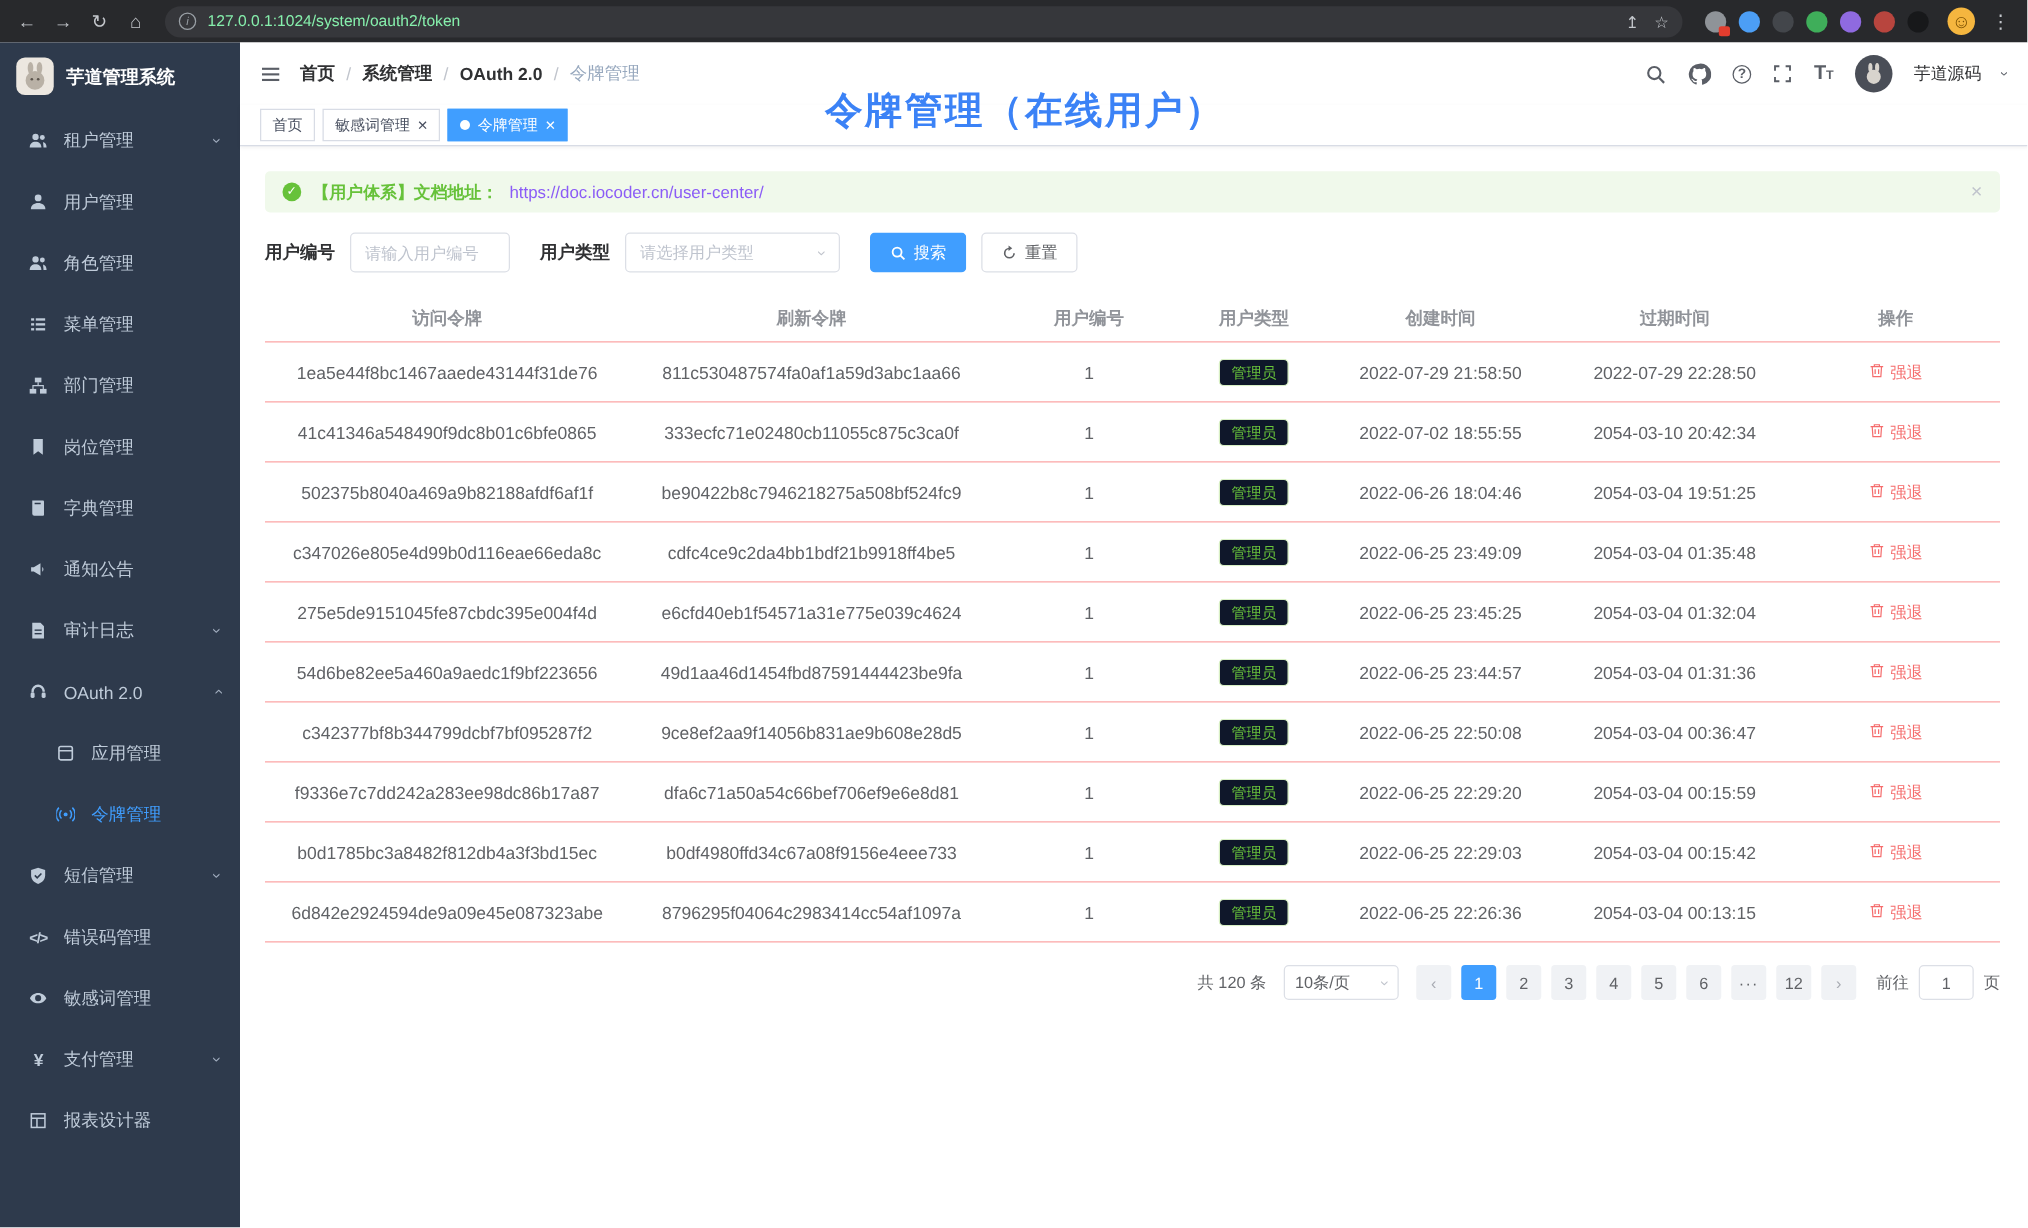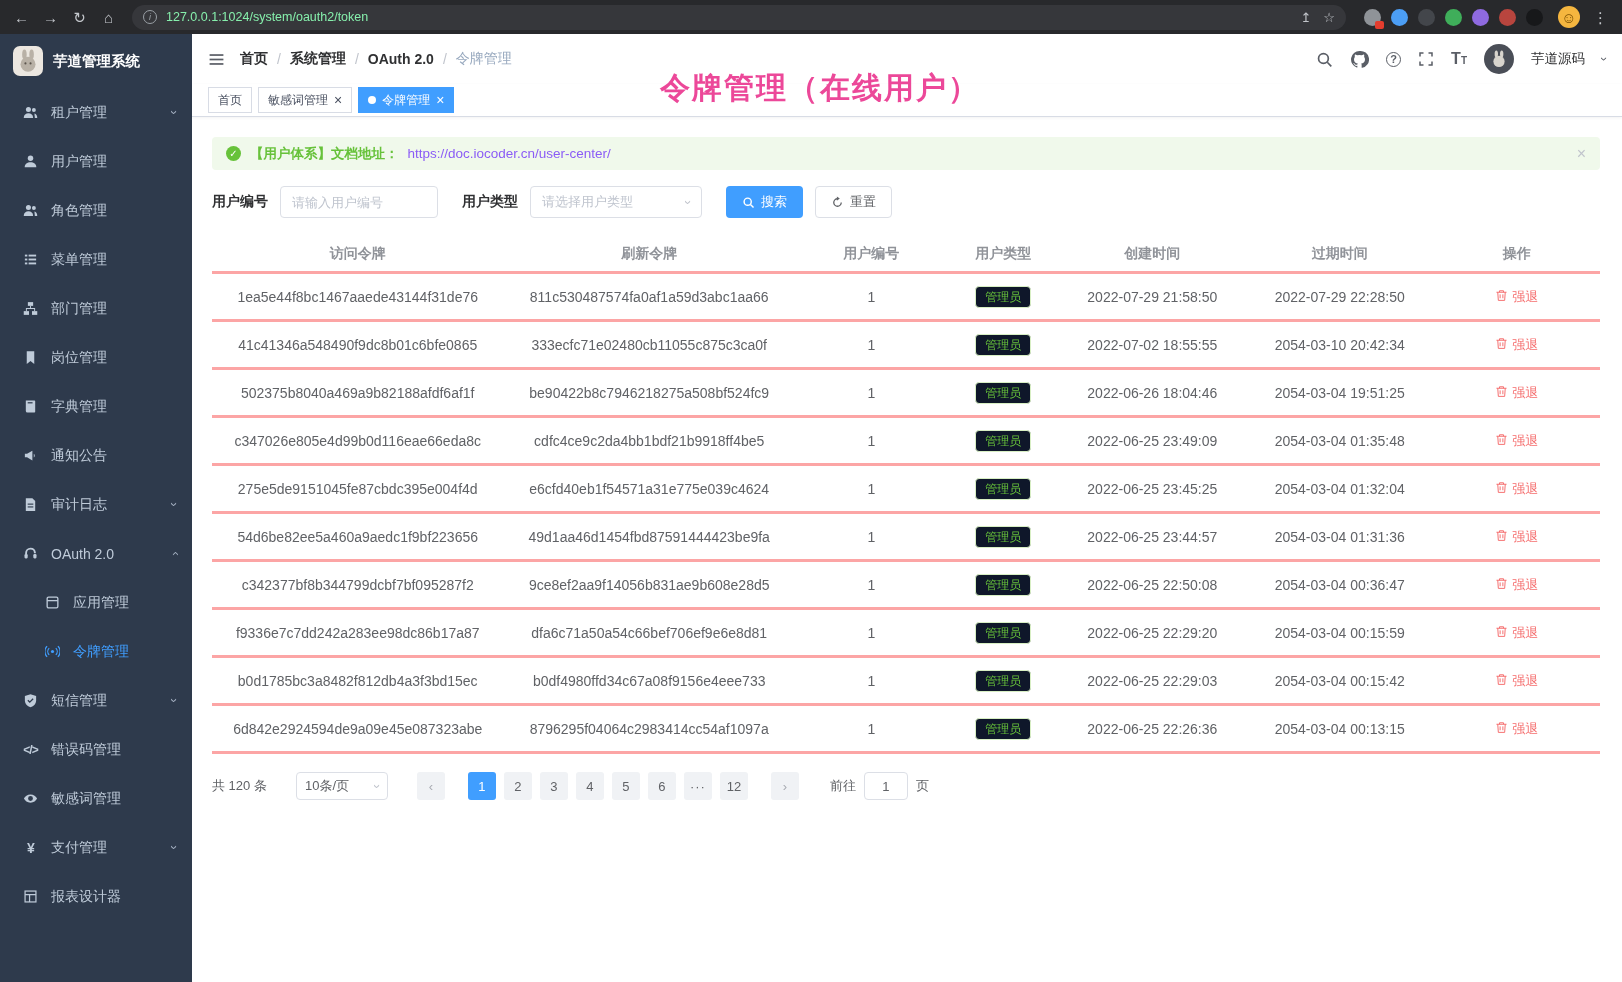--- a/index.html
+++ b/index.html
@@ -30,21 +30,21 @@
   .mi-ic{width:17px;display:flex;justify-content:center;align-items:center;flex-shrink:0;}
   .mi-lb{flex:1;overflow:hidden;}
   .chev{font-size:13px;color:#a3afc0;display:inline-block;line-height:1;}
   .chev.down{transform:rotate(90deg);}
   .chev.up{transform:rotate(-90deg);}
   .txt-ic{font-size:12px;font-weight:700;letter-spacing:-1px;}
   .glyph{line-height:1;}
 
   
   .main{flex:1;display:flex;flex-direction:column;position:relative;background:#fff;min-width:0;}
-  .annotation{position:absolute;left:468px;top:34px;font-size:30px;font-weight:700;color:#ec4899;z-index:30;letter-spacing:2px;white-space:nowrap;}
+  .annotation{position:absolute;left:468px;top:34px;font-size:30px;font-weight:700;color:#3b82f6;z-index:30;letter-spacing:2px;white-space:nowrap;}
   .navbar{height:50px;display:flex;align-items:center;padding:0 16px;gap:15px;}
   .hamburger{color:#5a5e66;display:flex;cursor:pointer;}
   .breadcrumb{display:flex;align-items:center;gap:9px;font-size:14px;}
   .bc-item{color:#303133;font-weight:700;cursor:pointer;}
   .bc-item.last{color:#97a8be;font-weight:400;cursor:default;}
   .bc-sep{color:#c0c4cc;}
   .nav-right{margin-left:auto;display:flex;align-items:center;gap:17px;color:#5a5e66;}
   .nav-ic{display:flex;align-items:center;justify-content:center;cursor:pointer;color:#5a5e66;}
   .help-circle{width:15px;height:15px;border:1.5px solid #5a5e66;border-radius:50%;font-size:11px;font-weight:700;display:flex;align-items:center;justify-content:center;}
   .fs-ic{font-size:16px;font-weight:700;font-style:normal;}
@@ -62,40 +62,40 @@
   .content{flex:1;padding:20px 22px 0 20px;overflow:hidden;}
   .alert{height:33px;background:#f0f9eb;border-radius:4px;display:flex;align-items:center;gap:9px;padding:0 14px;margin-bottom:16px;}
   .alert-check{width:15px;height:15px;border-radius:50%;background:#67c23a;color:#fff;font-size:10px;display:flex;align-items:center;justify-content:center;flex-shrink:0;}
   .alert-msg{color:#67c23a;font-size:13.5px;font-weight:700;text-align:right;}
   .alert-link{color:#8b5cf6;font-size:13.5px;cursor:pointer;}
   .alert-x{margin-left:auto;color:#c0c4cc;font-size:16px;cursor:pointer;}
 
   .filter-row{display:flex;align-items:center;margin-bottom:18px;}
   .f-group{display:flex;align-items:center;margin-right:24px;}
   .f-label{font-size:14px;font-weight:700;color:#303133;margin-right:12px;white-space:nowrap;}
-  .f-input{width:158px;height:32px;border:1px solid #dcdfe6;border-radius:4px;padding:0 11px;font-size:13px;color:#606266;outline:none;font-family:inherit;}
+  .f-input{width:128px;height:32px;border:1px solid #dcdfe6;border-radius:4px;padding:0 11px;font-size:13px;color:#606266;outline:none;font-family:inherit;}
   .f-input::placeholder{color:#bfc4ce;}
   .f-select{width:172px;height:32px;border:1px solid #dcdfe6;border-radius:4px;padding:0 11px;display:flex;align-items:center;justify-content:space-between;cursor:pointer;background:#fff;}
   .f-select .ph{color:#bfc4ce;font-size:13px;}
   .sel-caret{color:#c0c4cc;font-size:13px;display:inline-block;transform:rotate(90deg);}
   .btn{height:32px;border-radius:4px;font-size:13px;display:inline-flex;align-items:center;gap:6px;padding:0 15px;cursor:pointer;border:1px solid transparent;font-family:inherit;}
   .btn-primary{background:#409eff;color:#fff;margin-right:12px;}
   .btn-plain{background:#fff;border-color:#dcdfe6;color:#606266;}
   .btn-ic{display:flex;align-items:center;}
 
   .table{width:100%;font-size:14px;}
-  .thead,.tr{display:grid;grid-template-columns:21% 21% 11% 8% 13.5% 13.5% 12%;align-items:center;border-bottom:3px solid #fca5a5;}
+  .thead,.tr{display:grid;grid-template-columns:21% 21% 11% 8% 13.5% 13.5% 12%;align-items:center;border-bottom:1px solid #fca5a5;}
   .thead{height:38px;}
   .th{color:#909399;font-weight:600;text-align:center;font-size:14px;}
   .tr{height:48px;}
   .td{text-align:center;color:#606266;overflow:hidden;text-overflow:ellipsis;white-space:nowrap;padding:0 4px;}
   .tag-success{display:inline-block;background:#0f172a;border:1px solid #d8efc4;color:#67c23a;font-size:12px;padding:4px 9px;border-radius:4px;line-height:1;}
   .op{color:#f56c6c;font-size:13px;display:inline-flex;align-items:center;gap:4px;cursor:pointer;}
 
-  .pagination{display:flex;align-items:center;justify-content:flex-start;gap:23px;margin-top:18px;color:#606266;font-size:13px;padding-bottom:12px;}
+  .pagination{display:flex;align-items:center;justify-content:flex-end;gap:8px;margin-top:18px;color:#606266;font-size:13px;padding-bottom:12px;}
   .pg-total{margin-right:6px;white-space:nowrap;}
   .pg-size{width:92px;height:28px;border:1px solid #dcdfe6;border-radius:4px;display:flex;align-items:center;justify-content:space-between;padding:0 8px;color:#606266;cursor:pointer;margin-right:6px;background:#fff;}
   .pg-pages{display:flex;align-items:center;gap:8px;}
   .pg{min-width:28px;height:28px;padding:0 4px;background:#f0f2f5;border-radius:3px;display:inline-flex;align-items:center;justify-content:center;color:#606266;cursor:pointer;font-size:13px;}
   .pg.active{background:#409eff;color:#fff;}
   .pg.nav{color:#a8abb2;}
   .pg.more{letter-spacing:1px;}
   .pg-goto{display:flex;align-items:center;gap:8px;margin-left:8px;white-space:nowrap;}
   .goto-input{width:44px;height:28px;border:1px solid #dcdfe6;border-radius:4px;text-align:center;font-size:13px;color:#606266;outline:none;font-family:inherit;}
 </style>

